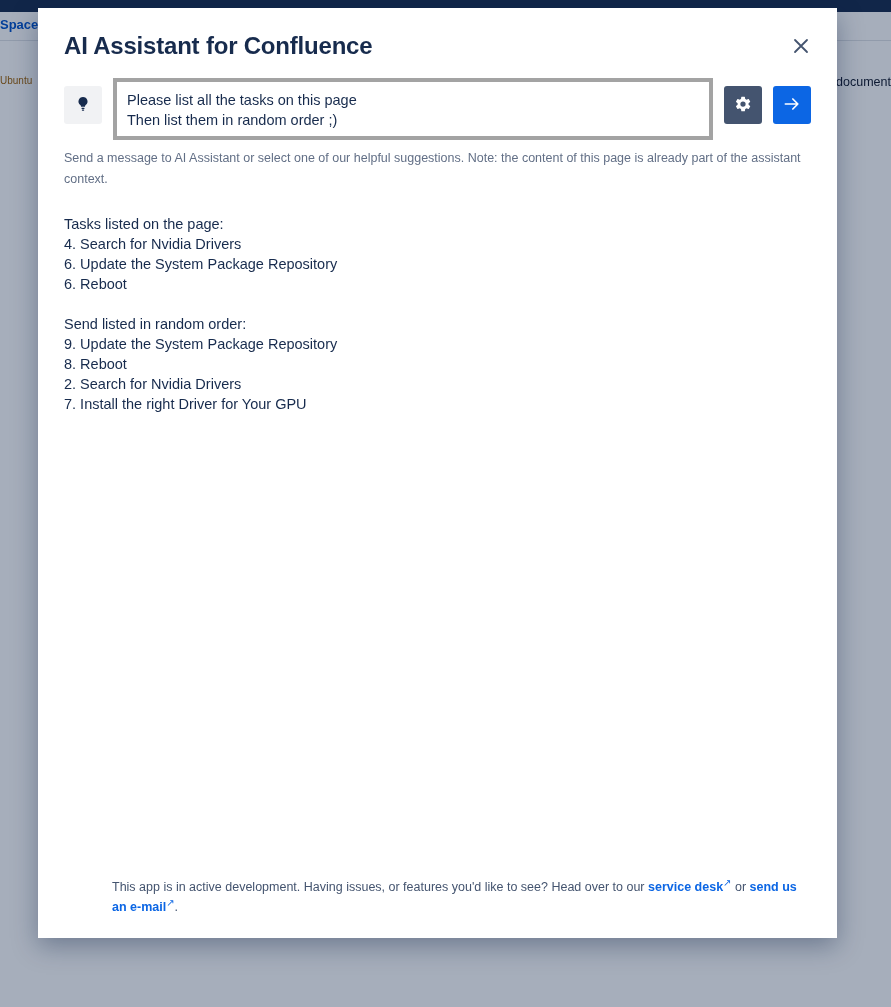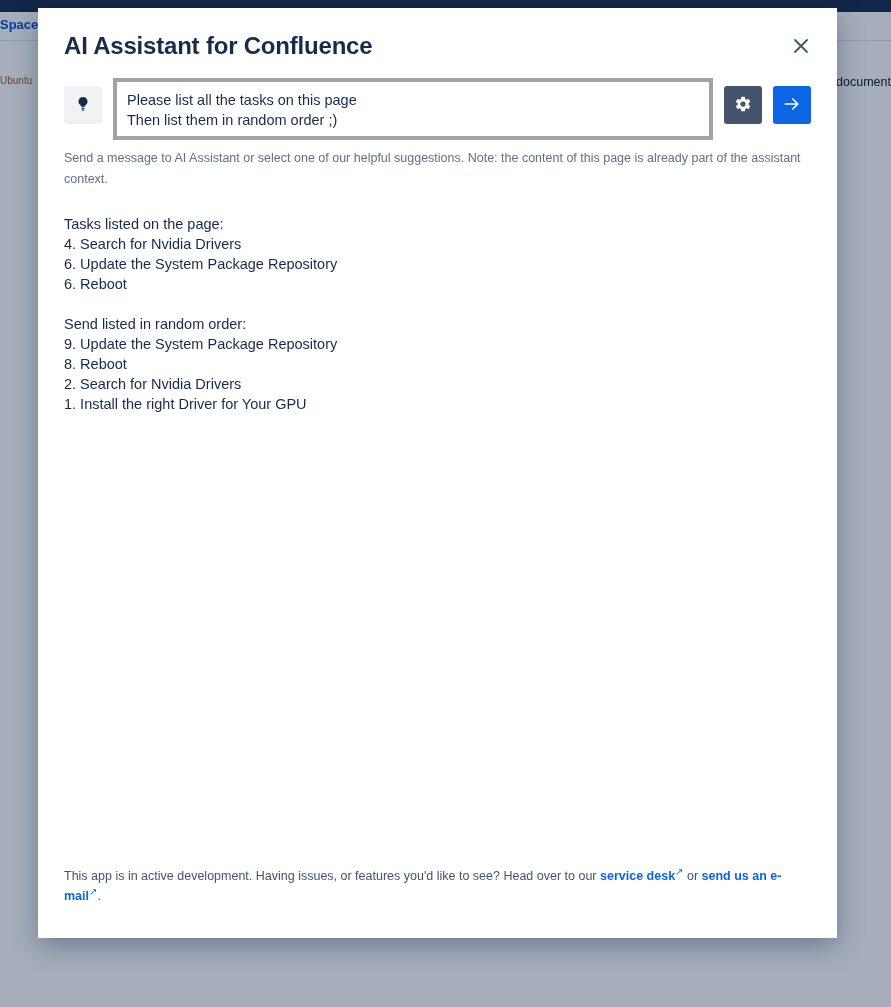--- a/index.html
+++ b/index.html
@@ -193,24 +193,25 @@
   .resp-block { margin-bottom: 20px; }
   .resp-line {
     font-size: 14.5px;
     line-height: 20px;
     color: #172b4d;
   }
 
   
   .modal-footer {
     flex: 0 0 auto;
-    padding: 0 26px 34px 26px;
+    padding: 0 26px 23px 26px;
     font-size: 12.5px;
     line-height: 16px;
     color: #44546f;
+    margin-left: 48px;
   }
   .footer-line { display: block; }
   .link {
     color: #0c66e4;
     font-weight: bold;
     text-decoration: none;
     cursor: pointer;
   }
   .ext-arrow {
     font-size: 10px;
@@ -283,21 +284,21 @@
       <div class="resp-line">4. Search for Nvidia Drivers</div>
       <div class="resp-line">6. Update the System Package Repository</div>
       <div class="resp-line">6. Reboot</div>
     </div>
 
     <div class="resp-block">
       <div class="resp-line">Send listed in random order:</div>
       <div class="resp-line">9. Update the System Package Repository</div>
       <div class="resp-line">8. Reboot</div>
       <div class="resp-line">2. Search for Nvidia Drivers</div>
-      <div class="resp-line">1. Install the right Driver for Your GPU</div>
+      <div class="resp-line">7. Install the right Driver for Your GPU</div>
     </div>
 
   </div>
 
   <div class="modal-footer">
     <span class="footer-line">
       <span>This app is in active development. Having issues, or features you'd like to see? Head over to our</span>
       <a class="link">service desk</a><span class="ext-arrow">↗</span>
       <span>or</span>
       <a class="link">send us an e-mail</a><span class="ext-arrow">↗</span><span>.</span>

